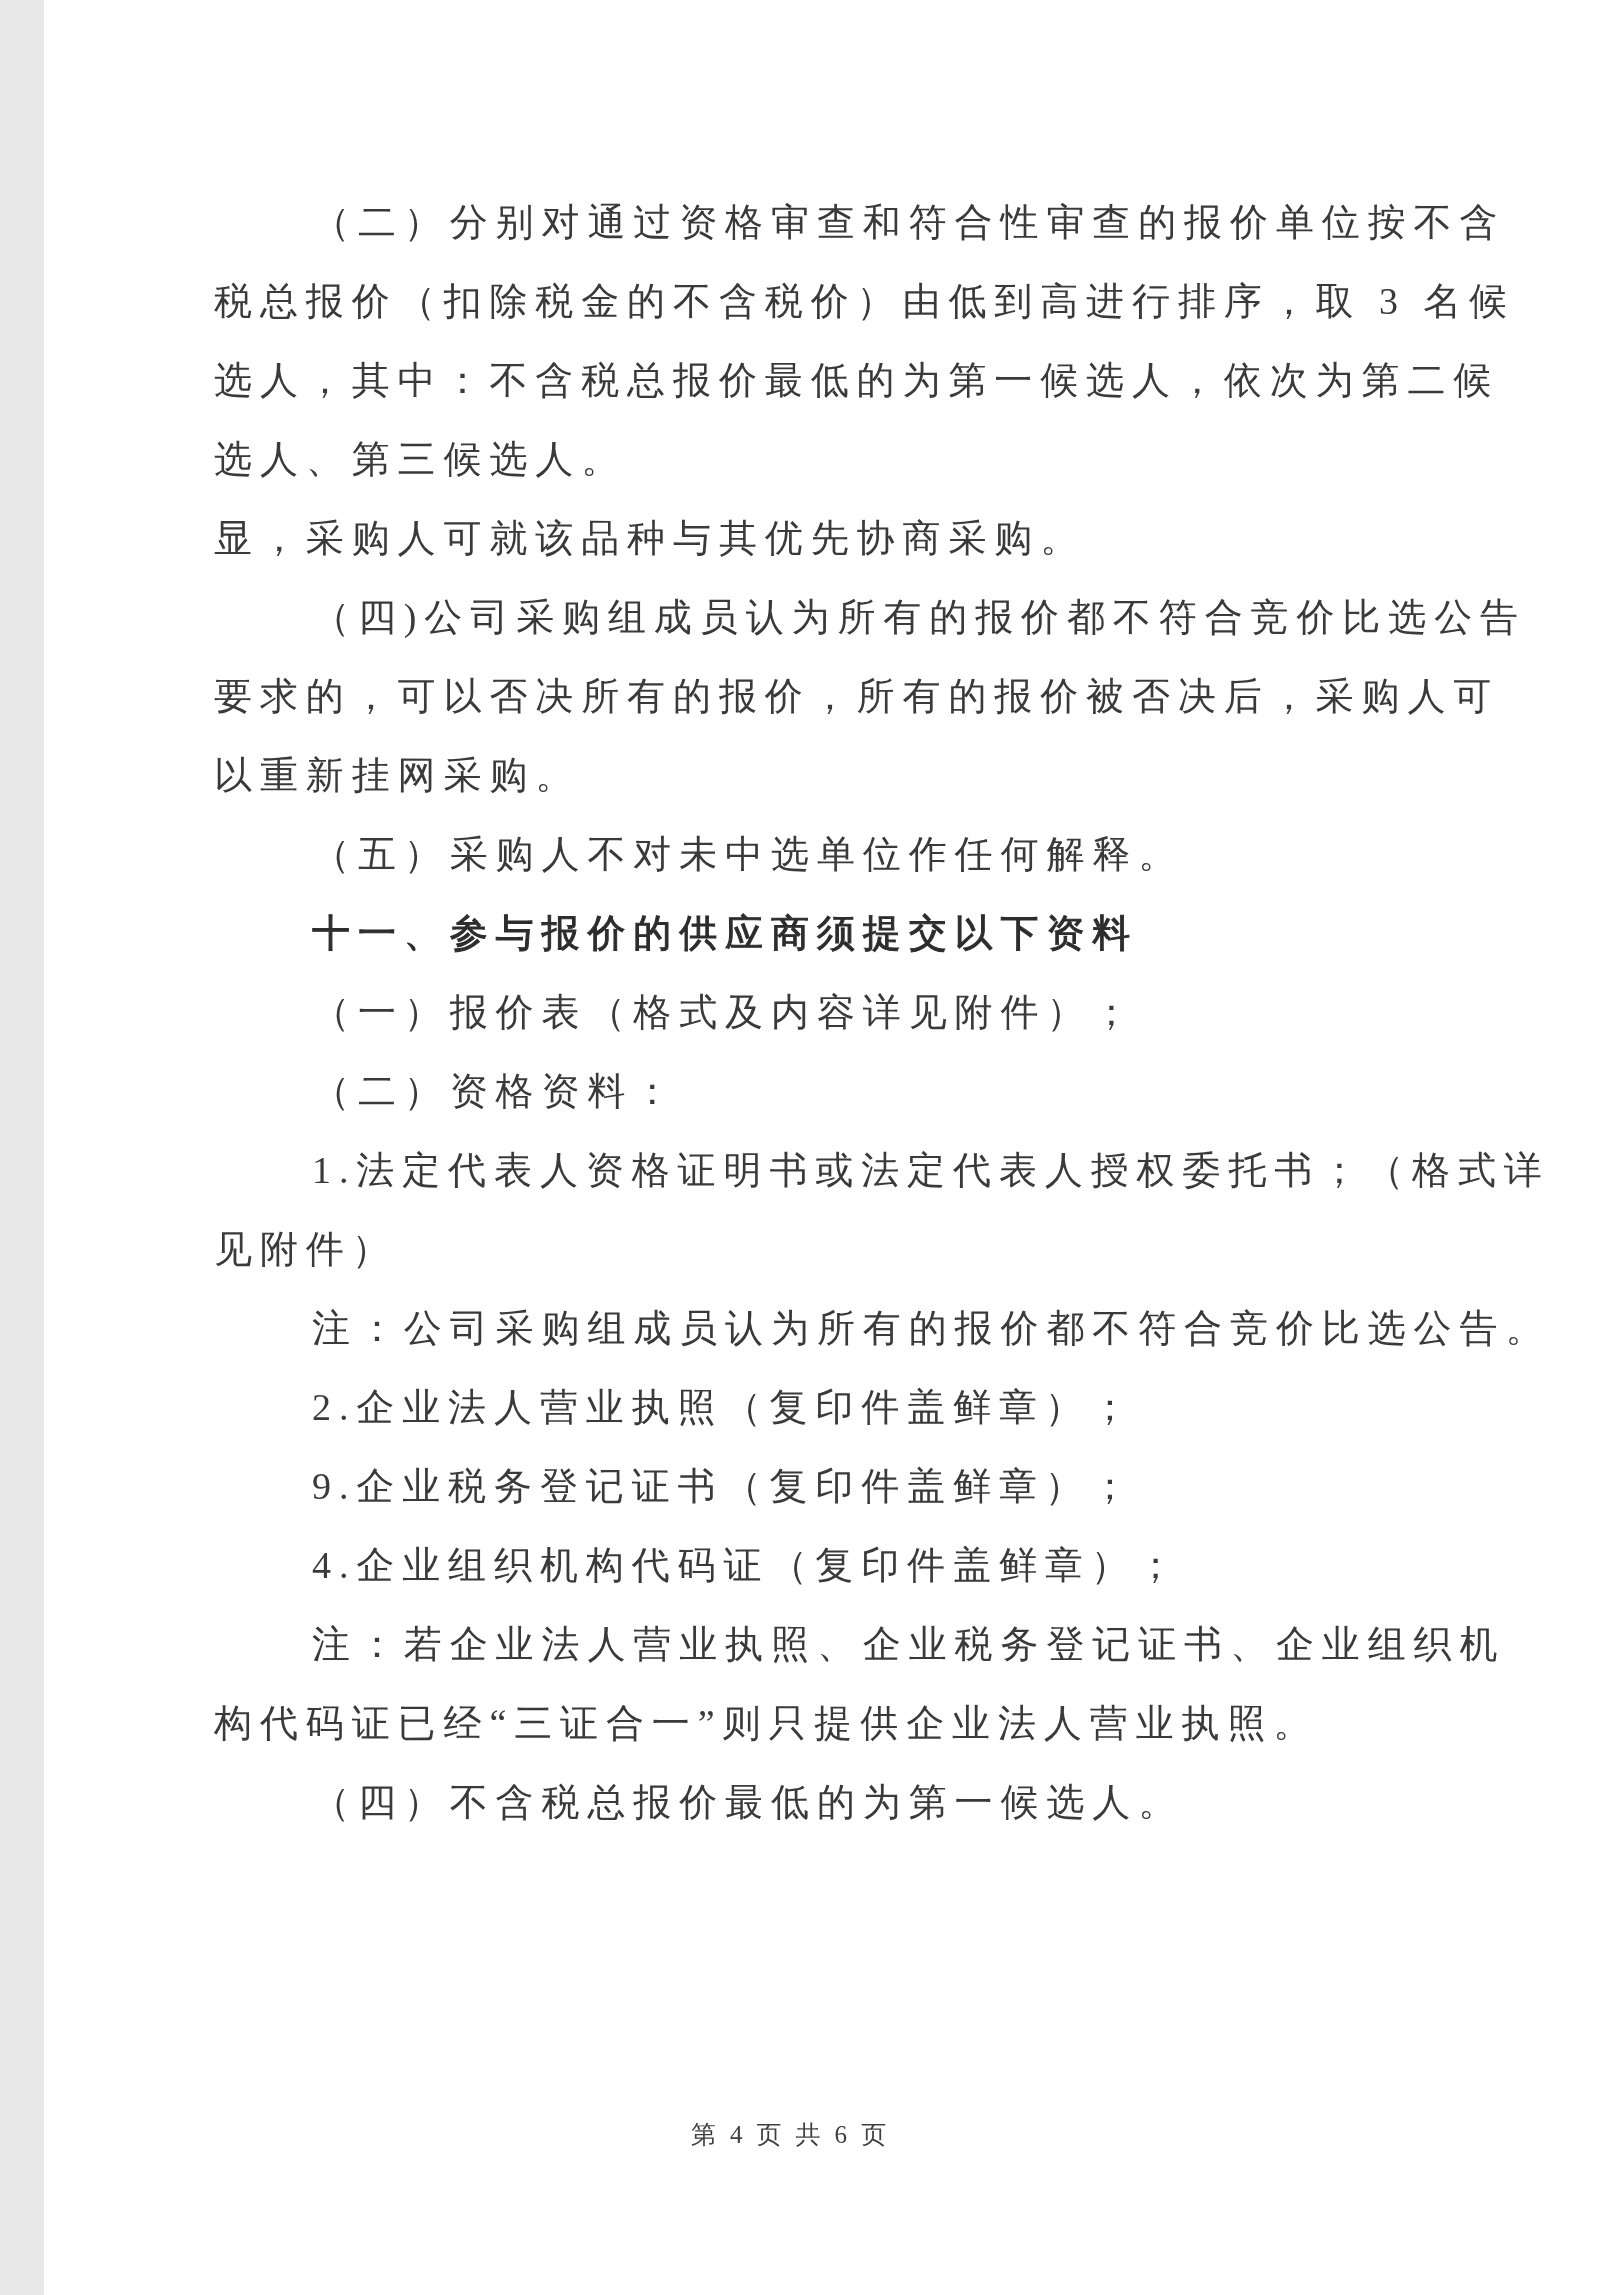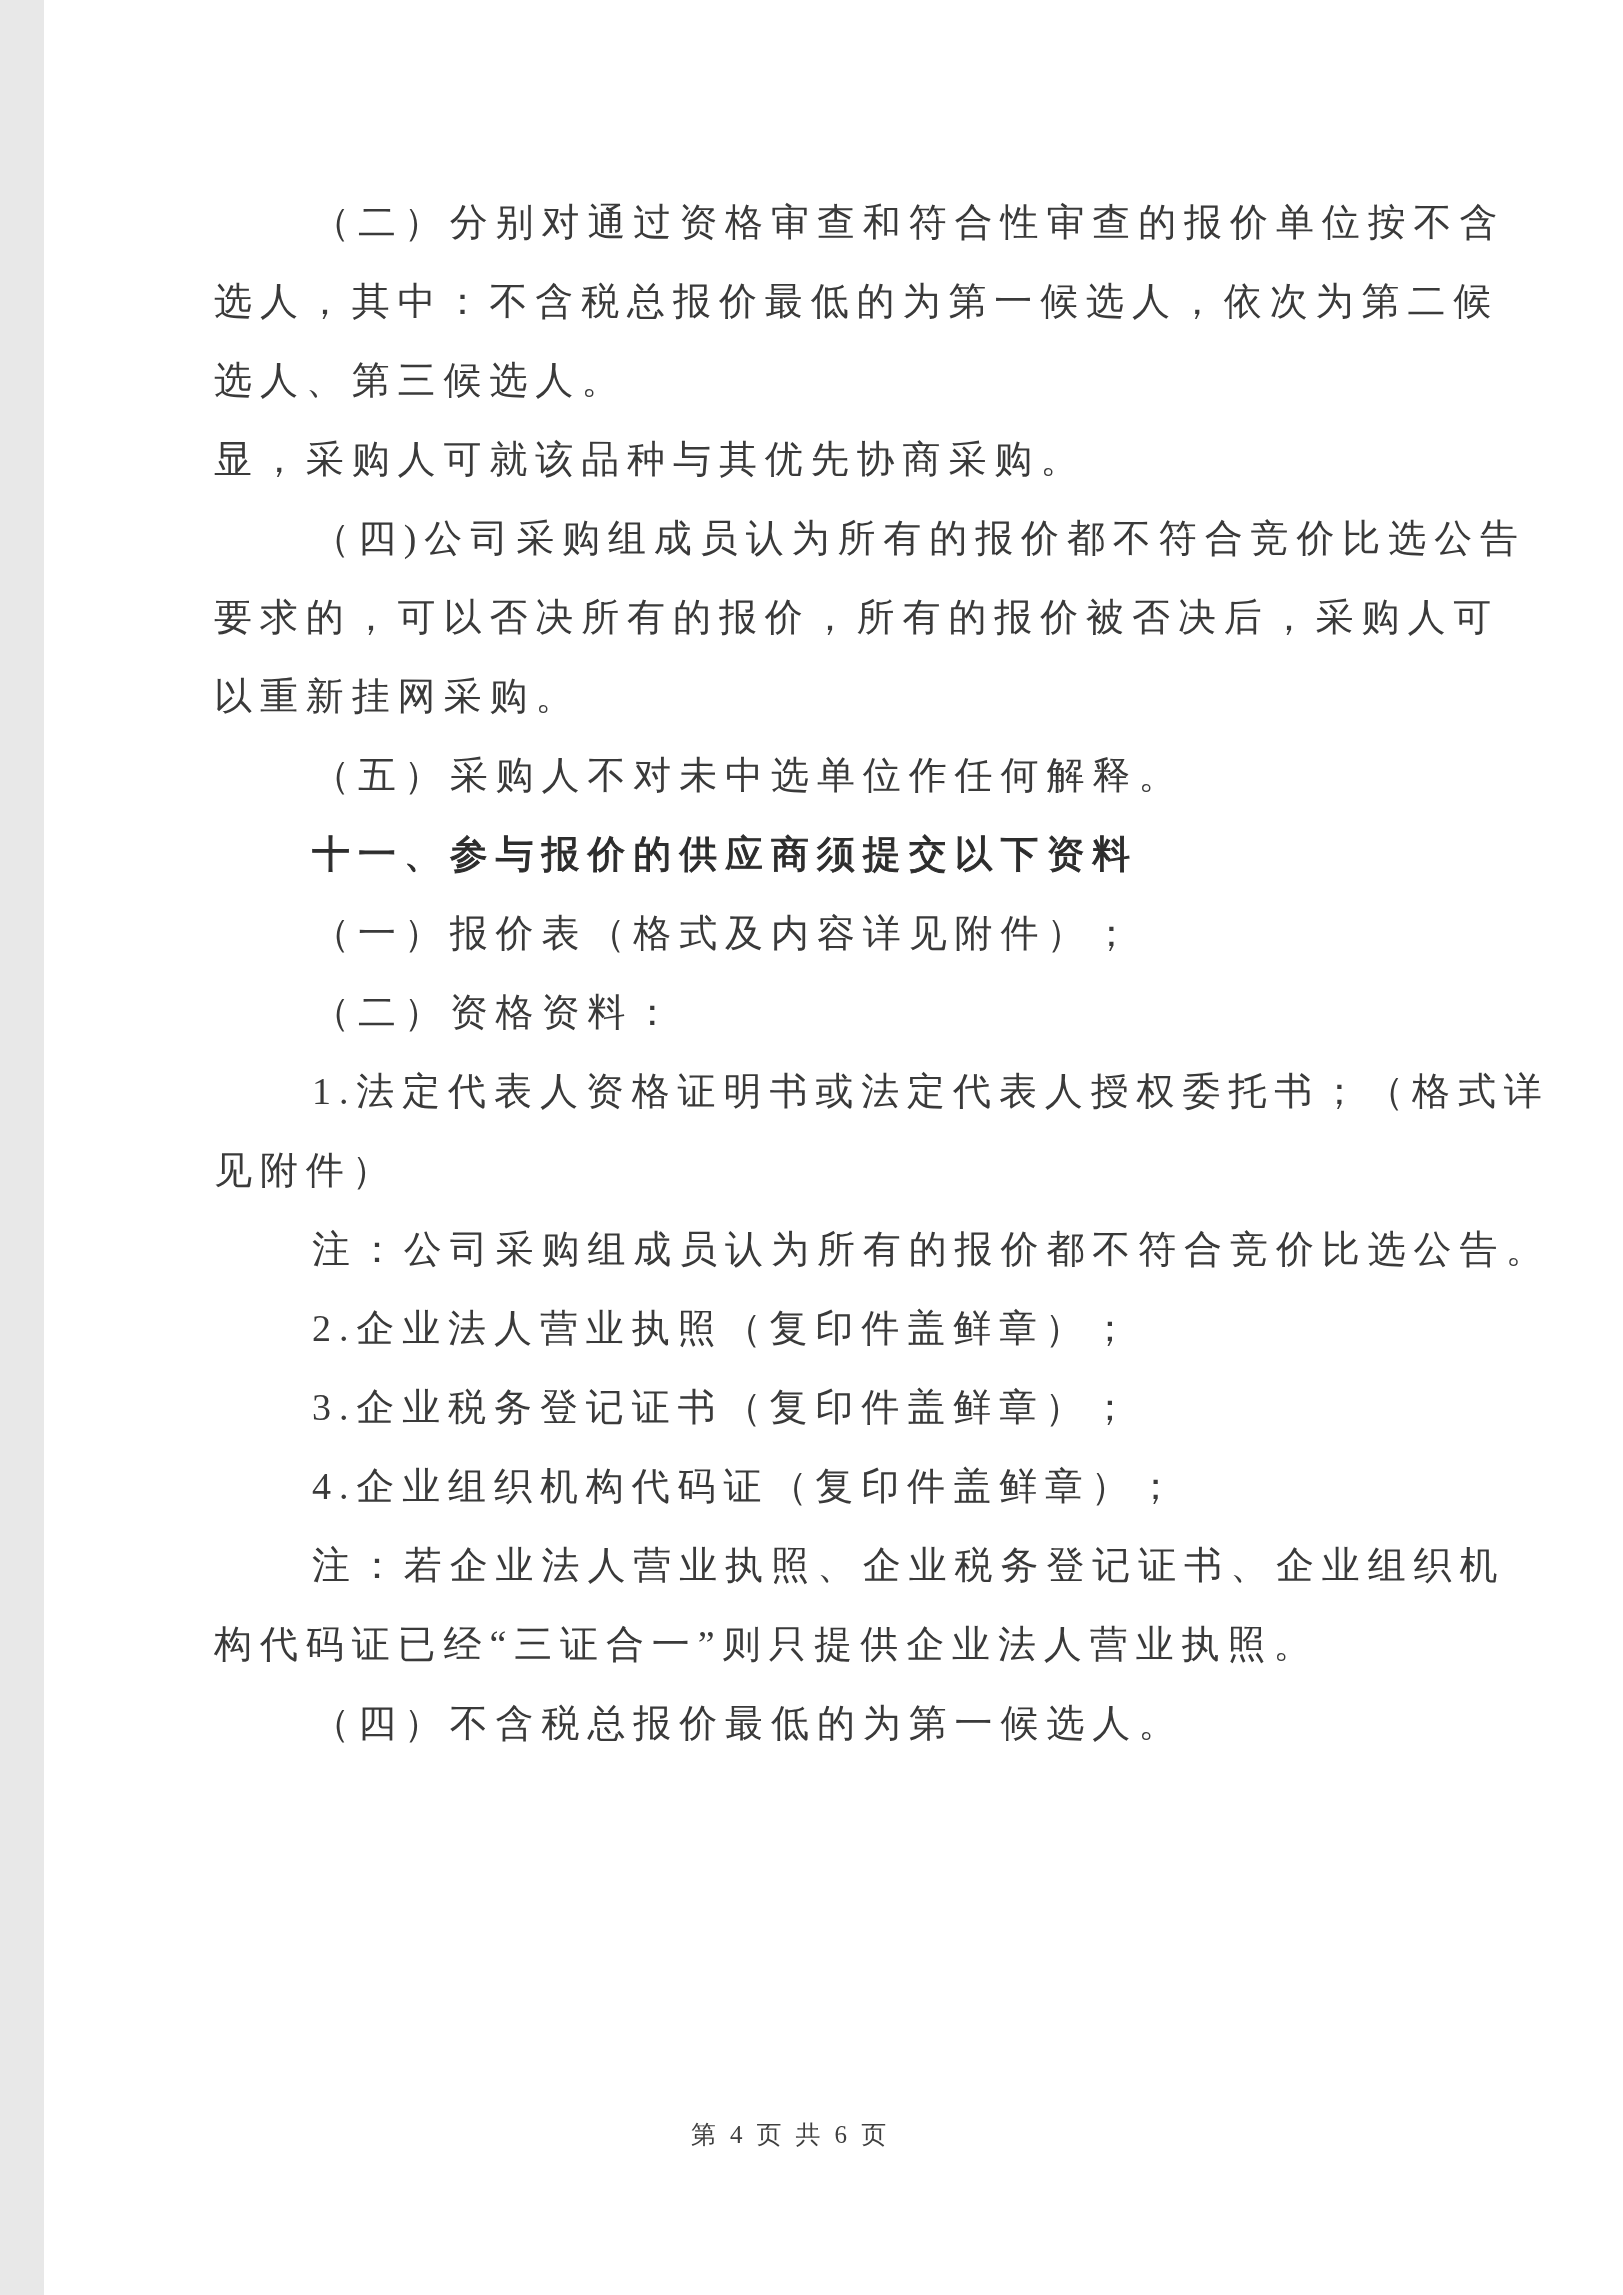--- a/index.html
+++ b/index.html
@@ -44,35 +44,36 @@
     color: #3f3f3f;
     font-family: "Liberation Serif", "DejaVu Serif", serif;
   }
 </style>
 </head>
 <body>
 
 <div class="page">
   <div class="doc">
     <div class="line ind">（二）分别对通过资格审查和符合性审查的报价单位按不含</div>
+    <div class="line">税总报价（扣除税金的不含税价）由低到高进行排序，取 3 名候</div>
     <div class="line">选人，其中：不含税总报价最低的为第一候选人，依次为第二候</div>
     <div class="line">选人、第三候选人。</div>
     <div class="line">显，采购人可就该品种与其优先协商采购。</div>
     <div class="line ind">（四)公司采购组成员认为所有的报价都不符合竞价比选公告</div>
     <div class="line">要求的，可以否决所有的报价，所有的报价被否决后，采购人可</div>
     <div class="line">以重新挂网采购。</div>
     <div class="line ind">（五）采购人不对未中选单位作任何解释。</div>
     <div class="line ind bold">十一、参与报价的供应商须提交以下资料</div>
     <div class="line ind">（一）报价表（格式及内容详见附件）；</div>
     <div class="line ind">（二）资格资料：</div>
     <div class="line ind">1.法定代表人资格证明书或法定代表人授权委托书；（格式详</div>
     <div class="line">见附件）</div>
     <div class="line ind">注：公司采购组成员认为所有的报价都不符合竞价比选公告。</div>
     <div class="line ind">2.企业法人营业执照（复印件盖鲜章）；</div>
-    <div class="line ind">3.企业税务登记证书（复印件盖鲜章）；</div>
+    <div class="line ind">9.企业税务登记证书（复印件盖鲜章）；</div>
     <div class="line ind">4.企业组织机构代码证（复印件盖鲜章）；</div>
     <div class="line ind">注：若企业法人营业执照、企业税务登记证书、企业组织机</div>
     <div class="line">构代码证已经“三证合一”则只提供企业法人营业执照。</div>
     <div class="line ind">（四）不含税总报价最低的为第一候选人。</div>
   </div>
 
   <div class="footer">第 4 页 共 6 页</div>
 </div>
 
 

